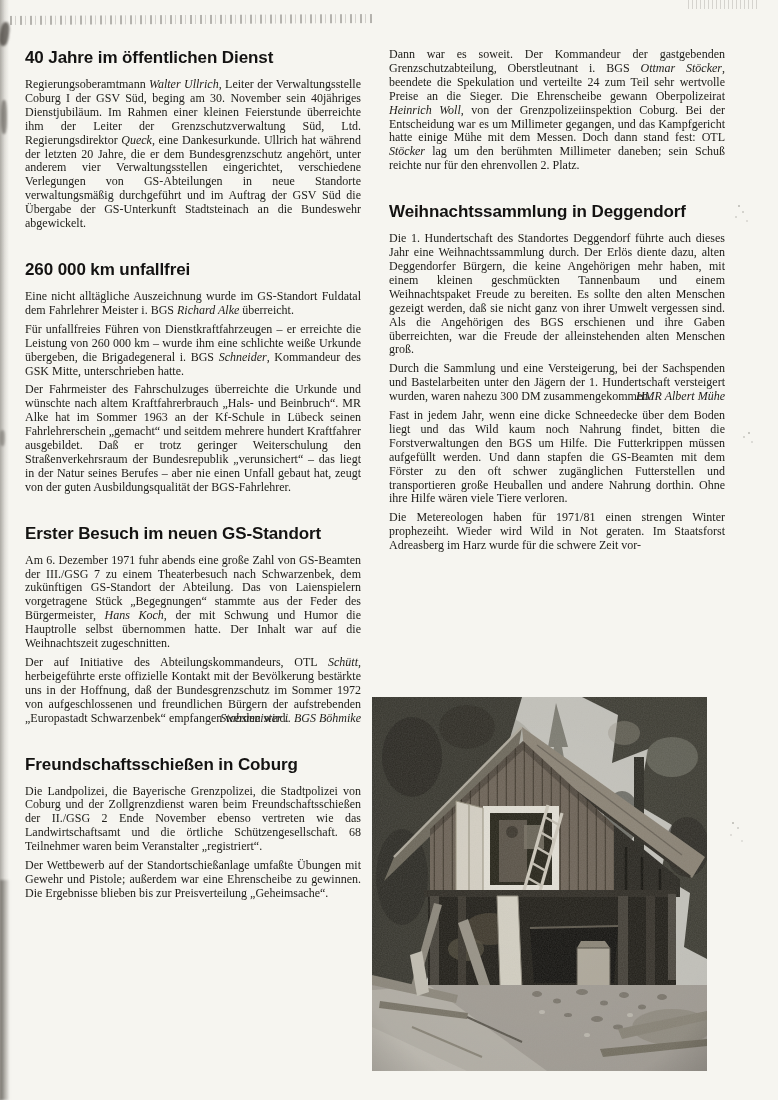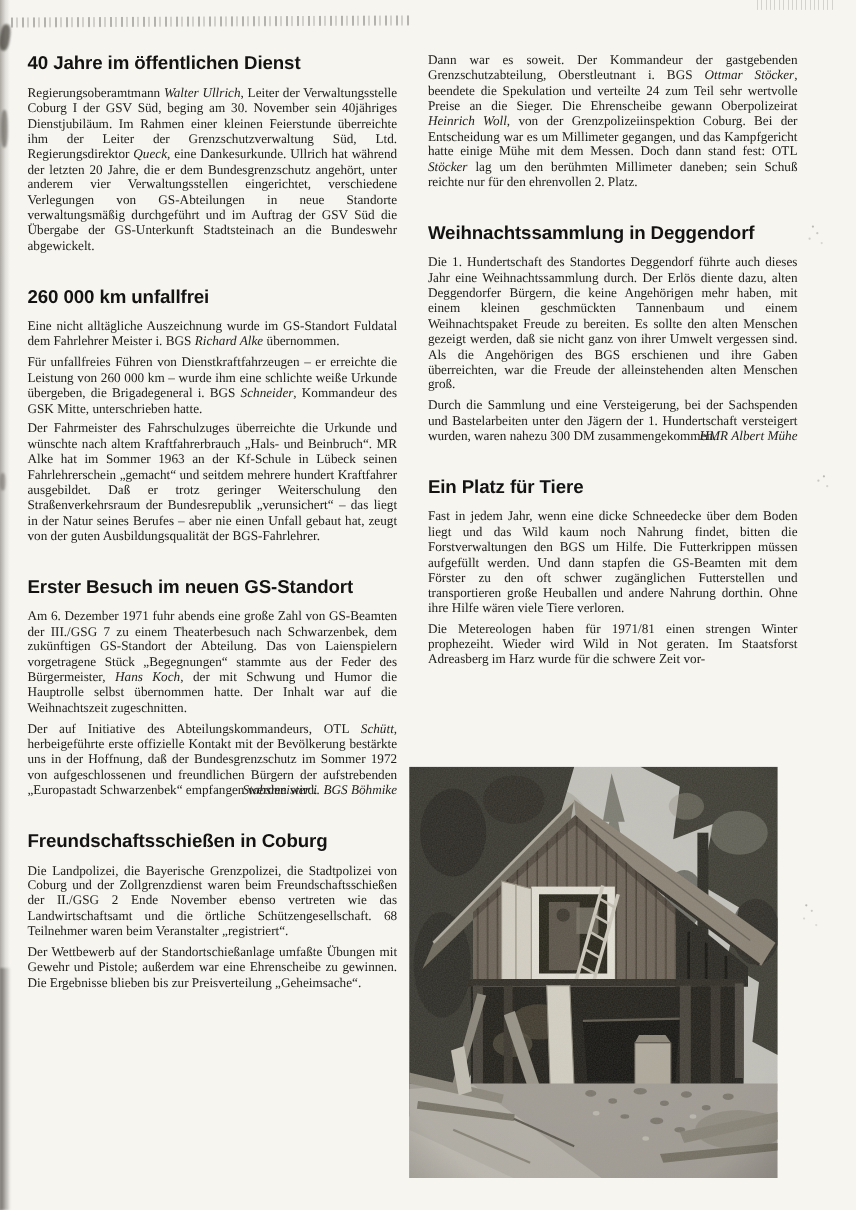--- a/index.html
+++ b/index.html
@@ -72,21 +72,21 @@
   <div class="speck s3"></div>
 
   <div class="col col-left">
     <section class="article">
       <h2 class="headline first">40 Jahre im öffentlichen Dienst</h2>
       <p class="body-p"><span><span>Regierungsoberamtmann </span><i>Walter Ullrich</i><span>, Leiter der Verwaltungsstelle Coburg I der GSV Süd, beging am 30. November sein 40jähriges Dienstjubiläum. Im Rahmen einer kleinen Feierstunde überreichte ihm der Leiter der Grenzschutzverwaltung Süd, Ltd. Regierungsdirektor </span><i>Queck</i><span>, eine Dankesurkunde. Ullrich hat während der letzten 20 Jahre, die er dem Bundesgrenzschutz angehört, unter anderem vier Verwaltungsstellen eingerichtet, verschiedene Verlegungen von GS-Abteilungen in neue Standorte verwaltungsmäßig durchgeführt und im Auftrag der GSV Süd die Übergabe der GS-Unterkunft Stadtsteinach an die Bundeswehr abgewickelt.</span></span></p>
     </section>
 
     <section class="article">
       <h2 class="headline">260 000 km unfallfrei</h2>
-      <p class="body-p"><span><span>Eine nicht alltägliche Auszeichnung wurde im GS-Standort Fuldatal dem Fahrlehrer Meister i. BGS </span><i>Richard Alke</i><span> übernommen.</span></span></p>
+      <p class="body-p"><span><span>Eine nicht alltägliche Auszeichnung wurde im GS-Standort Fuldatal dem Fahrlehrer Meister i. BGS </span><i>Richard Alke</i><span> überreicht.</span></span></p>
       <p class="body-p"><span><span>Für unfallfreies Führen von Dienstkraftfahrzeugen – er erreichte die Leistung von 260 000 km – wurde ihm eine schlichte weiße Urkunde übergeben, die Brigadegeneral i. BGS </span><i>Schneider</i><span>, Kommandeur des GSK Mitte, unterschrieben hatte.</span></span></p>
       <p class="body-p"><span><span>Der Fahrmeister des Fahrschulzuges überreichte die Urkunde und wünschte nach altem Kraftfahrerbrauch „Hals- und Beinbruch“. MR Alke hat im Sommer 1963 an der Kf-Schule in Lübeck seinen Fahrlehrerschein „gemacht“ und seitdem mehrere hundert Kraftfahrer ausgebildet. Daß er trotz geringer Weiterschulung den Straßenverkehrsraum der Bundesrepublik „verunsichert“ – das liegt in der Natur seines Berufes – aber nie einen Unfall gebaut hat, zeugt von der guten Ausbildungsqualität der BGS-Fahrlehrer.</span></span></p>
     </section>
 
     <section class="article">
       <h2 class="headline">Erster Besuch im neuen GS-Standort</h2>
       <p class="body-p"><span><span>Am 6. Dezember 1971 fuhr abends eine große Zahl von GS-Beamten der III./GSG 7 zu einem Theaterbesuch nach Schwarzenbek, dem zukünftigen GS-Standort der Abteilung. Das von Laienspielern vorgetragene Stück „Begegnungen“ stammte aus der Feder des Bürgermeister, </span><i>Hans Koch</i><span>, der mit Schwung und Humor die Hauptrolle selbst übernommen hatte. Der Inhalt war auf die Weihnachtszeit zugeschnitten.</span></span></p>
       <p class="body-p"><span><span>Der auf Initiative des Abteilungskommandeurs, OTL </span><i>Schütt</i><span>, herbeigeführte erste offizielle Kontakt mit der Bevölkerung bestärkte uns in der Hoffnung, daß der Bundesgrenzschutz im Sommer 1972 von aufgeschlossenen und freundlichen Bürgern der aufstrebenden „Europastadt Schwarzenbek“ empfangen werden wird.</span></span><span class="sig">Stabsmeister i. BGS Böhmike</span></p>
     </section>
 
@@ -102,21 +102,20 @@
       <p class="body-p"><span><span>Dann war es soweit. Der Kommandeur der gastgebenden Grenzschutzabteilung, Oberstleutnant i. BGS </span><i>Ottmar Stöcker</i><span>, beendete die Spekulation und verteilte 24 zum Teil sehr wertvolle Preise an die Sieger. Die Ehrenscheibe gewann Oberpolizeirat </span><i>Heinrich Woll</i><span>, von der Grenzpolizeiinspektion Coburg. Bei der Entscheidung war es um Millimeter gegangen, und das Kampfgericht hatte einige Mühe mit dem Messen. Doch dann stand fest: OTL </span><i>Stöcker</i><span> lag um den berühmten Millimeter daneben; sein Schuß reichte nur für den ehrenvollen 2. Platz.</span></span></p>
     </section>
 
     <section class="article">
       <h2 class="headline">Weihnachtssammlung in Deggendorf</h2>
       <p class="body-p"><span><span>Die 1. Hundertschaft des Standortes Deggendorf führte auch dieses Jahr eine Weihnachtssammlung durch. Der Erlös diente dazu, alten Deggendorfer Bürgern, die keine Angehörigen mehr haben, mit einem kleinen geschmückten Tannenbaum und einem Weihnachtspaket Freude zu bereiten. Es sollte den alten Menschen gezeigt werden, daß sie nicht ganz von ihrer Umwelt vergessen sind. Als die Angehörigen des BGS erschienen und ihre Gaben überreichten, war die Freude der alleinstehenden alten Menschen groß.</span></span></p>
       <p class="body-p"><span><span>Durch die Sammlung und eine Versteigerung, bei der Sachspenden und Bastelarbeiten unter den Jägern der 1. Hundertschaft versteigert wurden, waren nahezu 300 DM zusammengekommen.</span></span><span class="sig">HMR Albert Mühe</span></p>
     </section>
 
     <section class="article">
-      <h2 class="headline">Ein Platz für Tiere</h2>
       <p class="body-p"><span><span>Fast in jedem Jahr, wenn eine dicke Schneedecke über dem Boden liegt und das Wild kaum noch Nahrung findet, bitten die Forstverwaltungen den BGS um Hilfe. Die Futterkrippen müssen aufgefüllt werden. Und dann stapfen die GS-Beamten mit dem Förster zu den oft schwer zugänglichen Futterstellen und transportieren große Heuballen und andere Nahrung dorthin. Ohne ihre Hilfe wären viele Tiere verloren.</span></span></p>
       <p class="body-p"><span><span>Die Metereologen haben für 1971/81 einen strengen Winter prophezeiht. Wieder wird Wild in Not geraten. Im Staatsforst Adreasberg im Harz wurde für die schwere Zeit vor-</span></span></p>
     </section>
   </div>
 
   <div class="photo">
     <svg width="335" height="374" viewBox="0 0 335 374" xmlns="http://www.w3.org/2000/svg" role="img" aria-label="Hölzerne Futterkrippe auf Stelzen im Wald mit angelehnter Leiter">
       <defs>
         <pattern id="planks" width="9" height="12" patternUnits="userSpaceOnUse">
           <rect width="9" height="12" fill="#6e6458"></rect>

